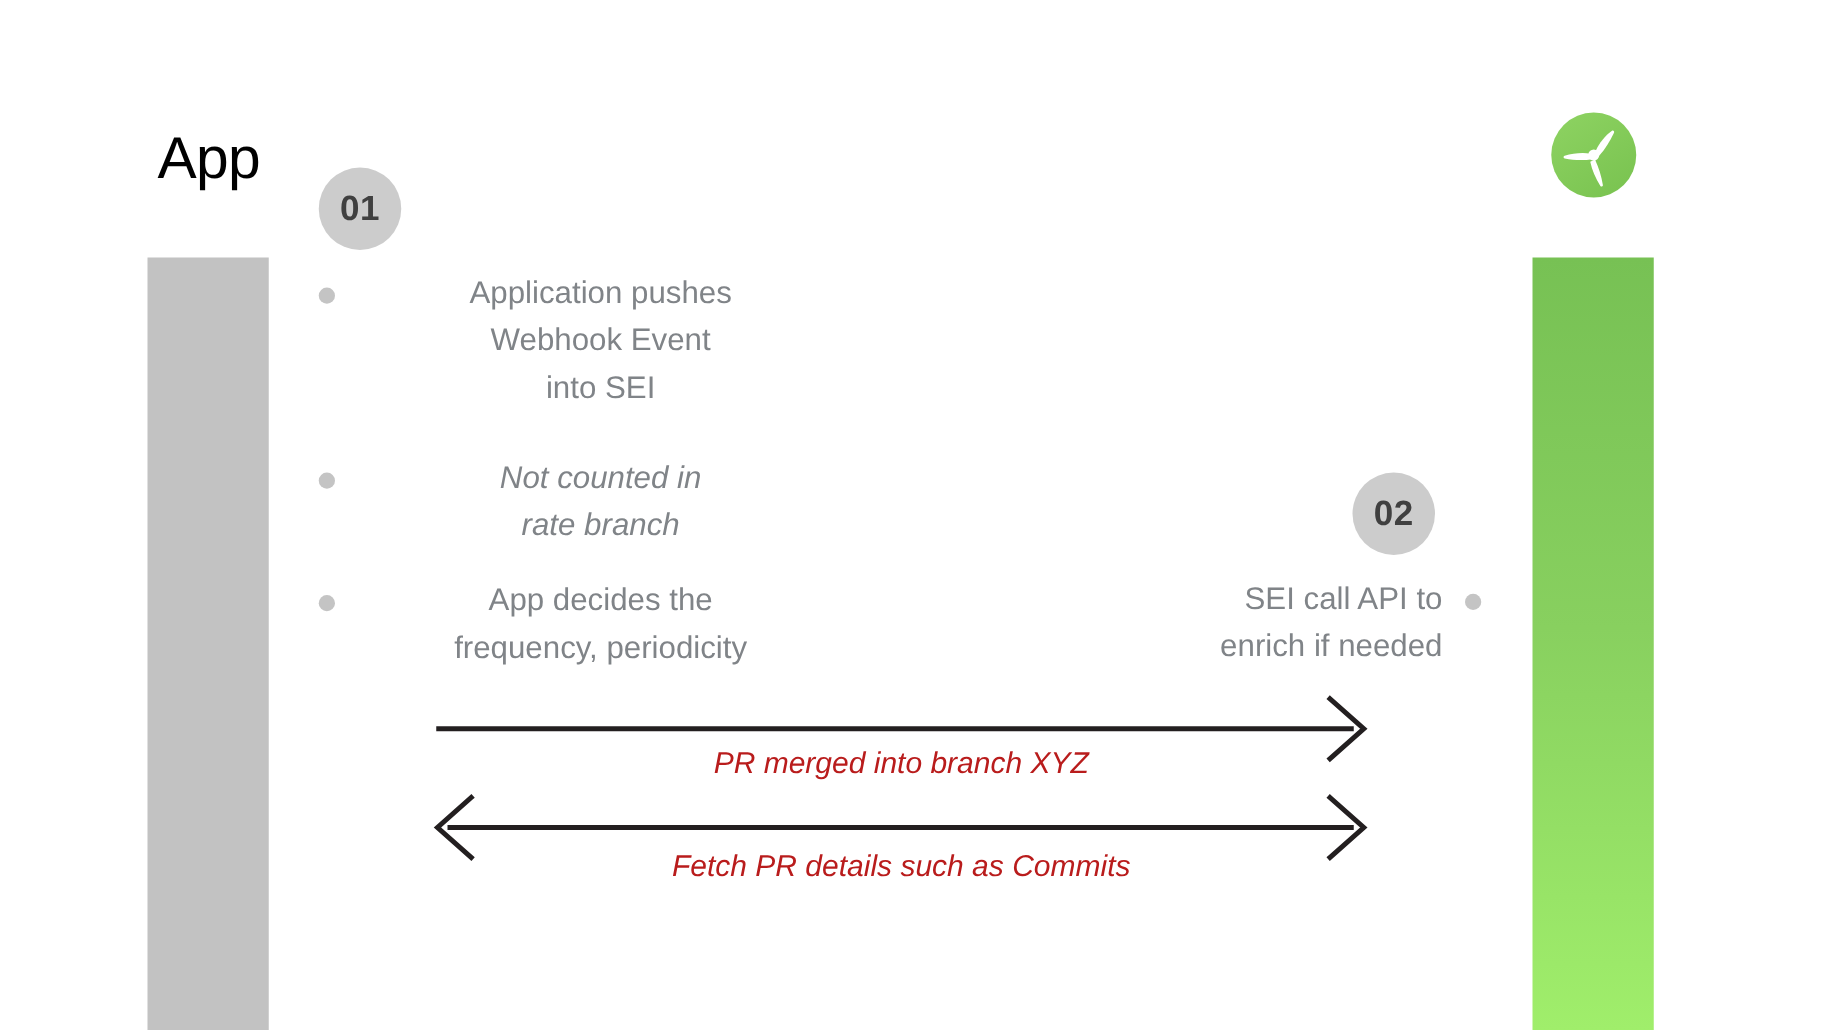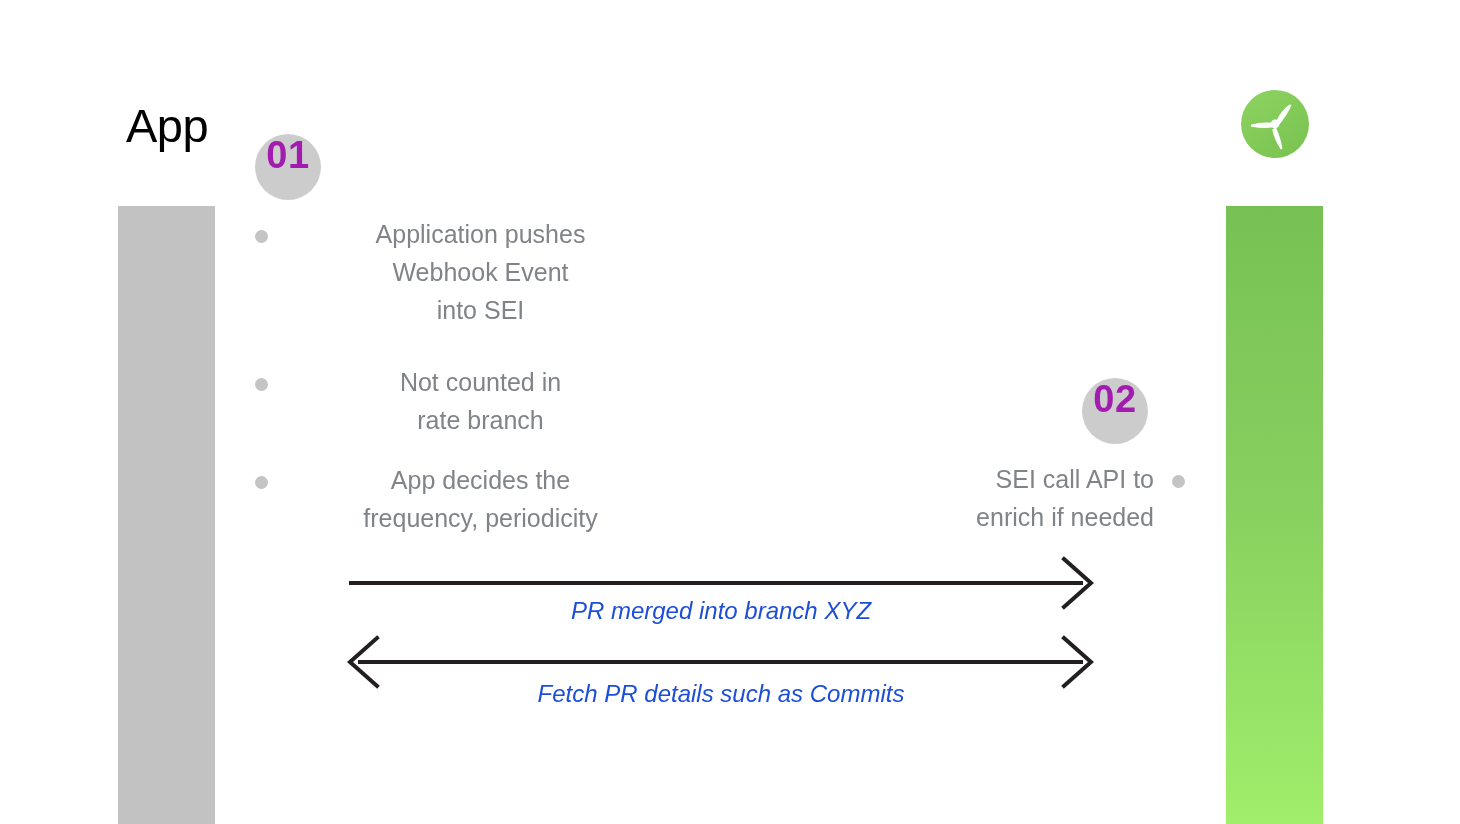--- a/index.html
+++ b/index.html
@@ -36,22 +36,22 @@
     border-radius:50%;
     background:linear-gradient(145deg, #8ed362 0%, #78c24f 100%);
   }
   .brand-logo svg { display:block; width:68px; height:68px; }
 
   
   .badge {
     position:absolute;
     width:66px; height:66px; border-radius:50%;
     background:#cccccc;
-    display:flex; align-items:flex-start; justify-content:center;
-    color:#a21caf; font-size:38px; font-weight:700; letter-spacing:0.5px;
+    display:flex; align-items:center; justify-content:center;
+    color:#404040; font-size:28px; font-weight:700; letter-spacing:0.5px;
   }
   .badge-01 { left:255px; top:134px; }
   .badge-02 { left:1082px; top:378px; }
 
   
   .bullets-left { position:absolute; left:255px; top:215px; width:420px;text-align:center; }
   .bullets-right {
     position:absolute; left:760px; top:460px; width:425px;
     text-align:right;
   }
@@ -76,21 +76,21 @@
   .bullets-right .bullet-dot {
     position:absolute; right:0; top:15px;
     width:13px; height:13px; border-radius:50%;
     background:#c4c4c4;
   }
 
   
   .arrow-layer { position:absolute; left:0; top:0; width:1460px; height:824px; pointer-events:none; }
   .arrow-label {
     position:absolute;
-    font-size:24px; font-style:italic; color:#1d4ed8;
+    font-size:24px; font-style:italic; color:#b91c1c;
     white-space:nowrap; text-align:center;
     width:744px; left:349px;
   }
   .label-1 { top:597px; }
   .label-2 { top:680px; }
 </style>
 </head>
 <body>
 
 <div id="stage">
@@ -126,21 +126,21 @@
 
     <div class="bullet-item">
       <span class="bullet-dot"></span>
       <div class="bullet-text">
         <div>Application pushes</div>
         <div>Webhook Event</div>
         <div>into SEI</div>
       </div>
     </div>
 
-    <div class="bullet-item" style="margin-bottom:22px;">
+    <div class="bullet-item" style="margin-bottom:22px;font-style:italic;">
       <span class="bullet-dot"></span>
       <div class="bullet-text">
         <div>Not counted in</div>
         <div>rate branch</div>
       </div>
     </div>
 
     <div class="bullet-item">
       <span class="bullet-dot"></span>
       <div class="bullet-text">

